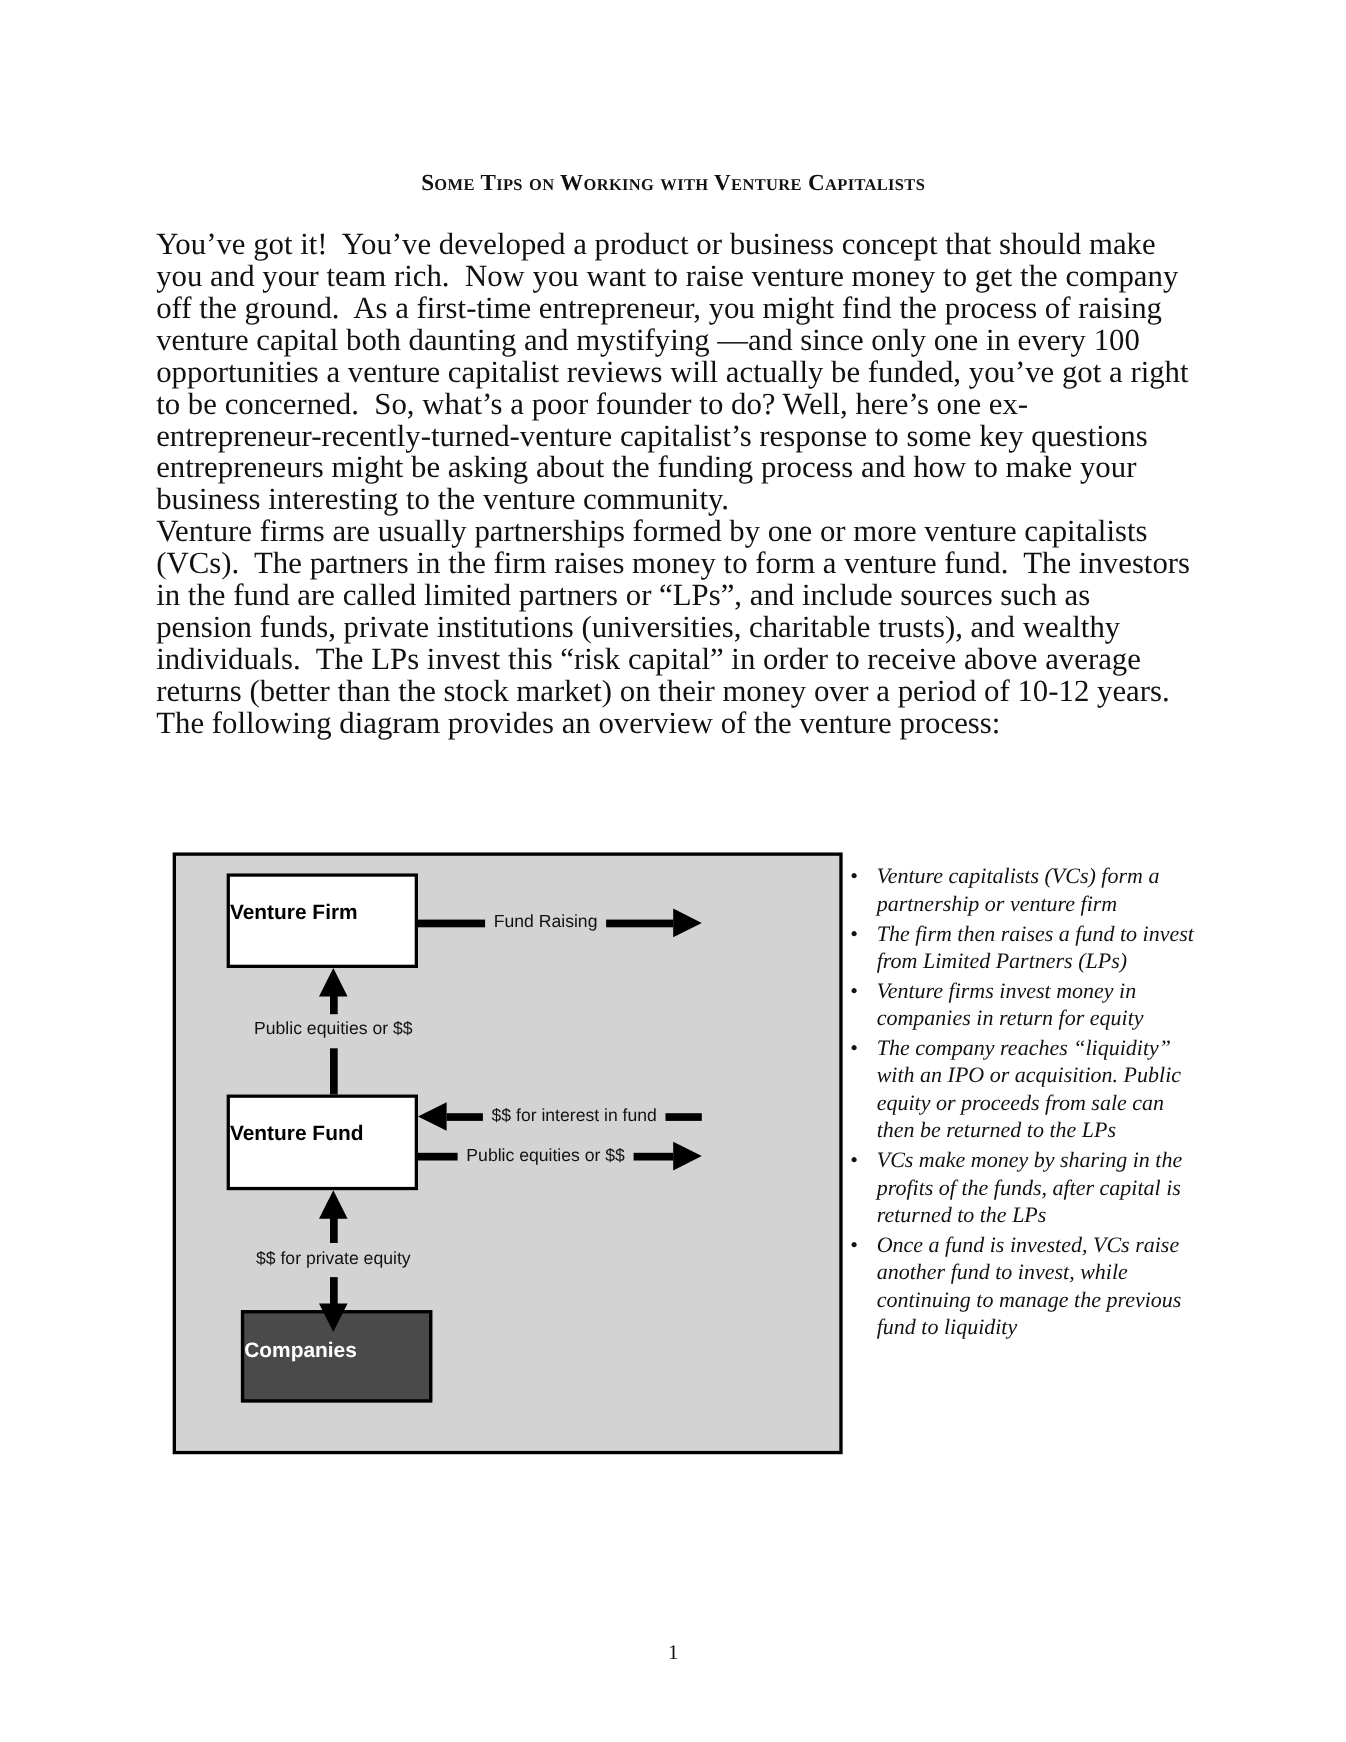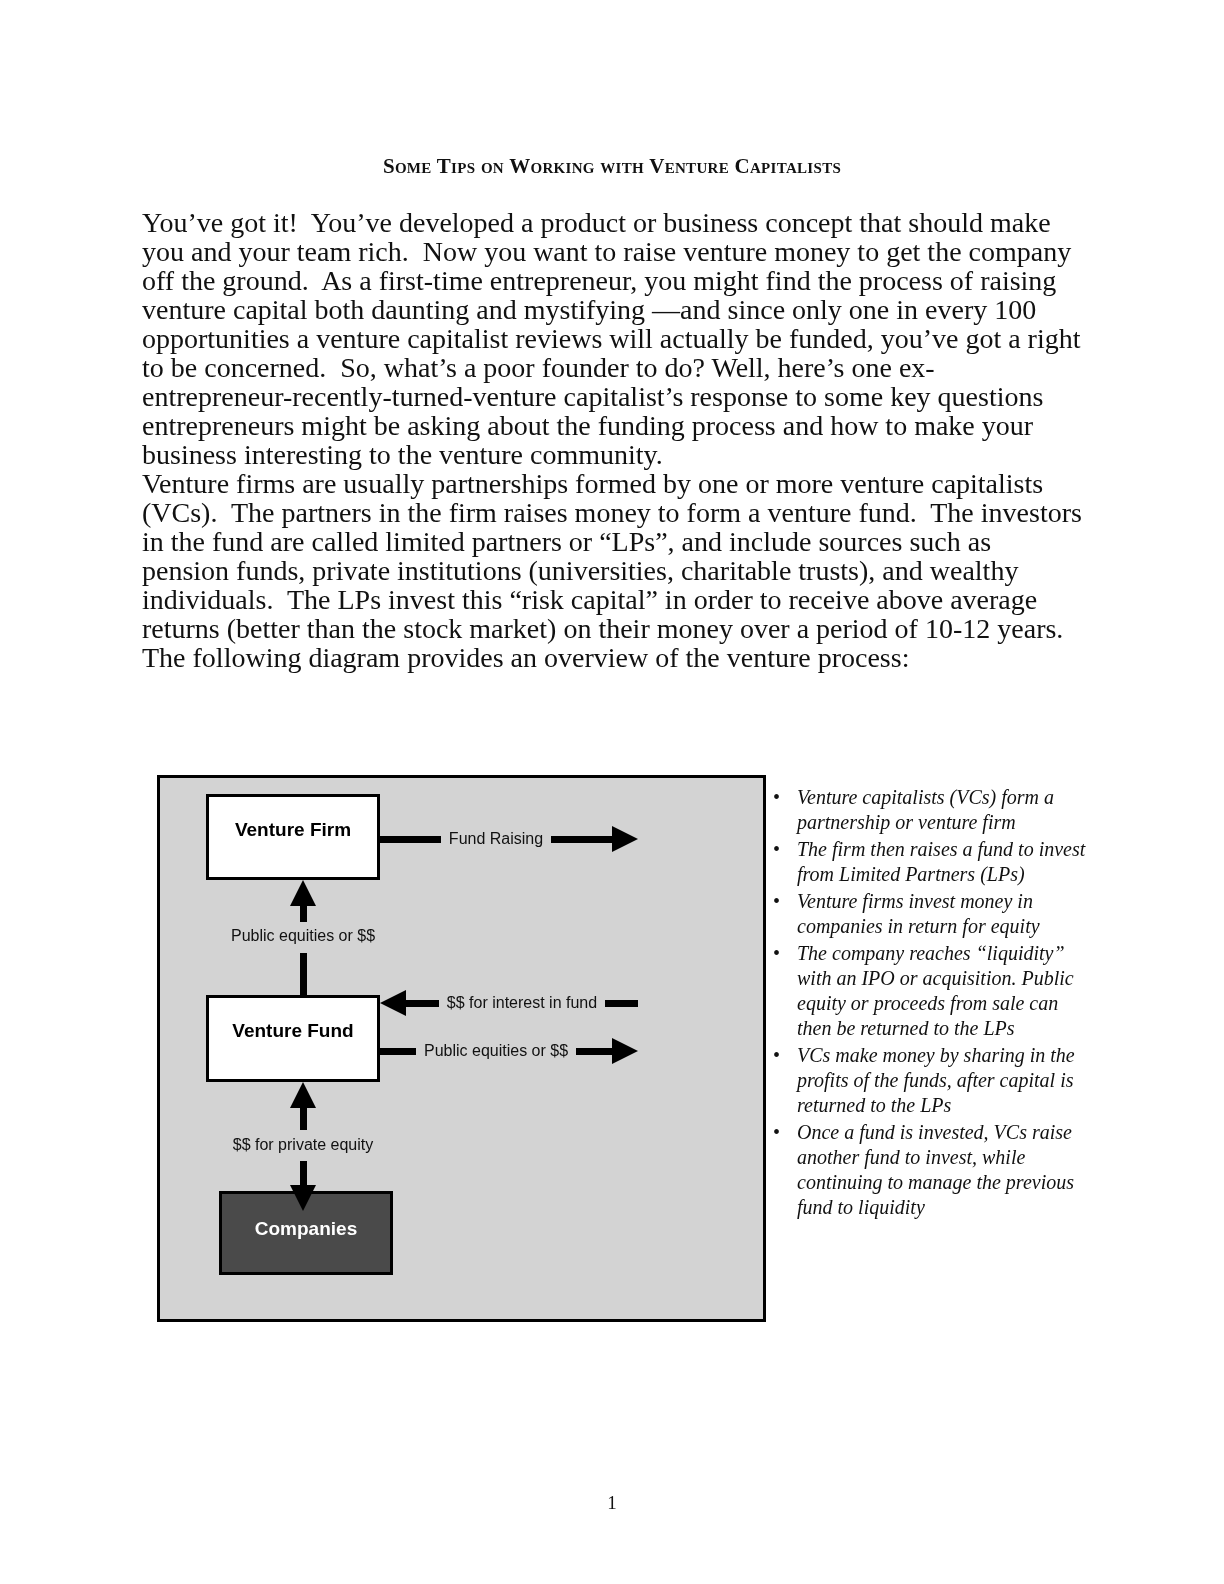--- a/index.html
+++ b/index.html
@@ -52,21 +52,20 @@
     width: 609px; height: 547px;
     background: #d3d3d3;
     border: 3px solid #000000;
     box-sizing: border-box;
     font-family: "Liberation Sans", sans-serif;
   }
   .dbox {
     position: absolute;
     box-sizing: border-box;
     border: 3px solid #000000;
-    text-align: center;
     font-weight: bold;
   }
   .dbox-white { background: #ffffff; color: #000000; font-size: 19px; }
   .box-vfirm { left: 46px; top: 16px;  width: 174px; height: 86px; padding-top: 22px; }
   .box-vfund { left: 46px; top: 217px; width: 174px; height: 87px; padding-top: 22px; }
   .box-lp {
     left: 478px; top: 8px; width: 86px; height: 337px;
     background: #8e8e8e; color: #ffffff; font-size: 17px; line-height: 21px;
     padding-top: 102px;
   }
@@ -144,21 +143,21 @@
         <div class="arr-right"></div>
       </div>
 
       <div>
         <div class="arr arr-up" style="left:130px; top:102px;"></div>
         <div class="v-line" style="left:140px; top:126px; height:18px;"></div>
         <div class="vlabel" style="left:43px; top:147px; width:200px;">Public equities or $$</div>
         <div class="v-line" style="left:140px; top:175px; height:42px;"></div>
       </div>
 
-      <div class="h-arrow" style="left:220px; top:212px; width:258px;">
+      <div class="h-arrow" style="left:220px; top:224px; width:258px;">
         <div class="arr-left"></div>
         <div class="h-line"></div>
         <span class="alabel">$$ for interest in fund</span>
         <div class="h-line"></div>
       </div>
 
       <div class="h-arrow" style="left:220px; top:260px; width:258px;">
         <div class="h-line"></div>
         <span class="alabel">Public equities or $$</span>
         <div class="h-line"></div>

